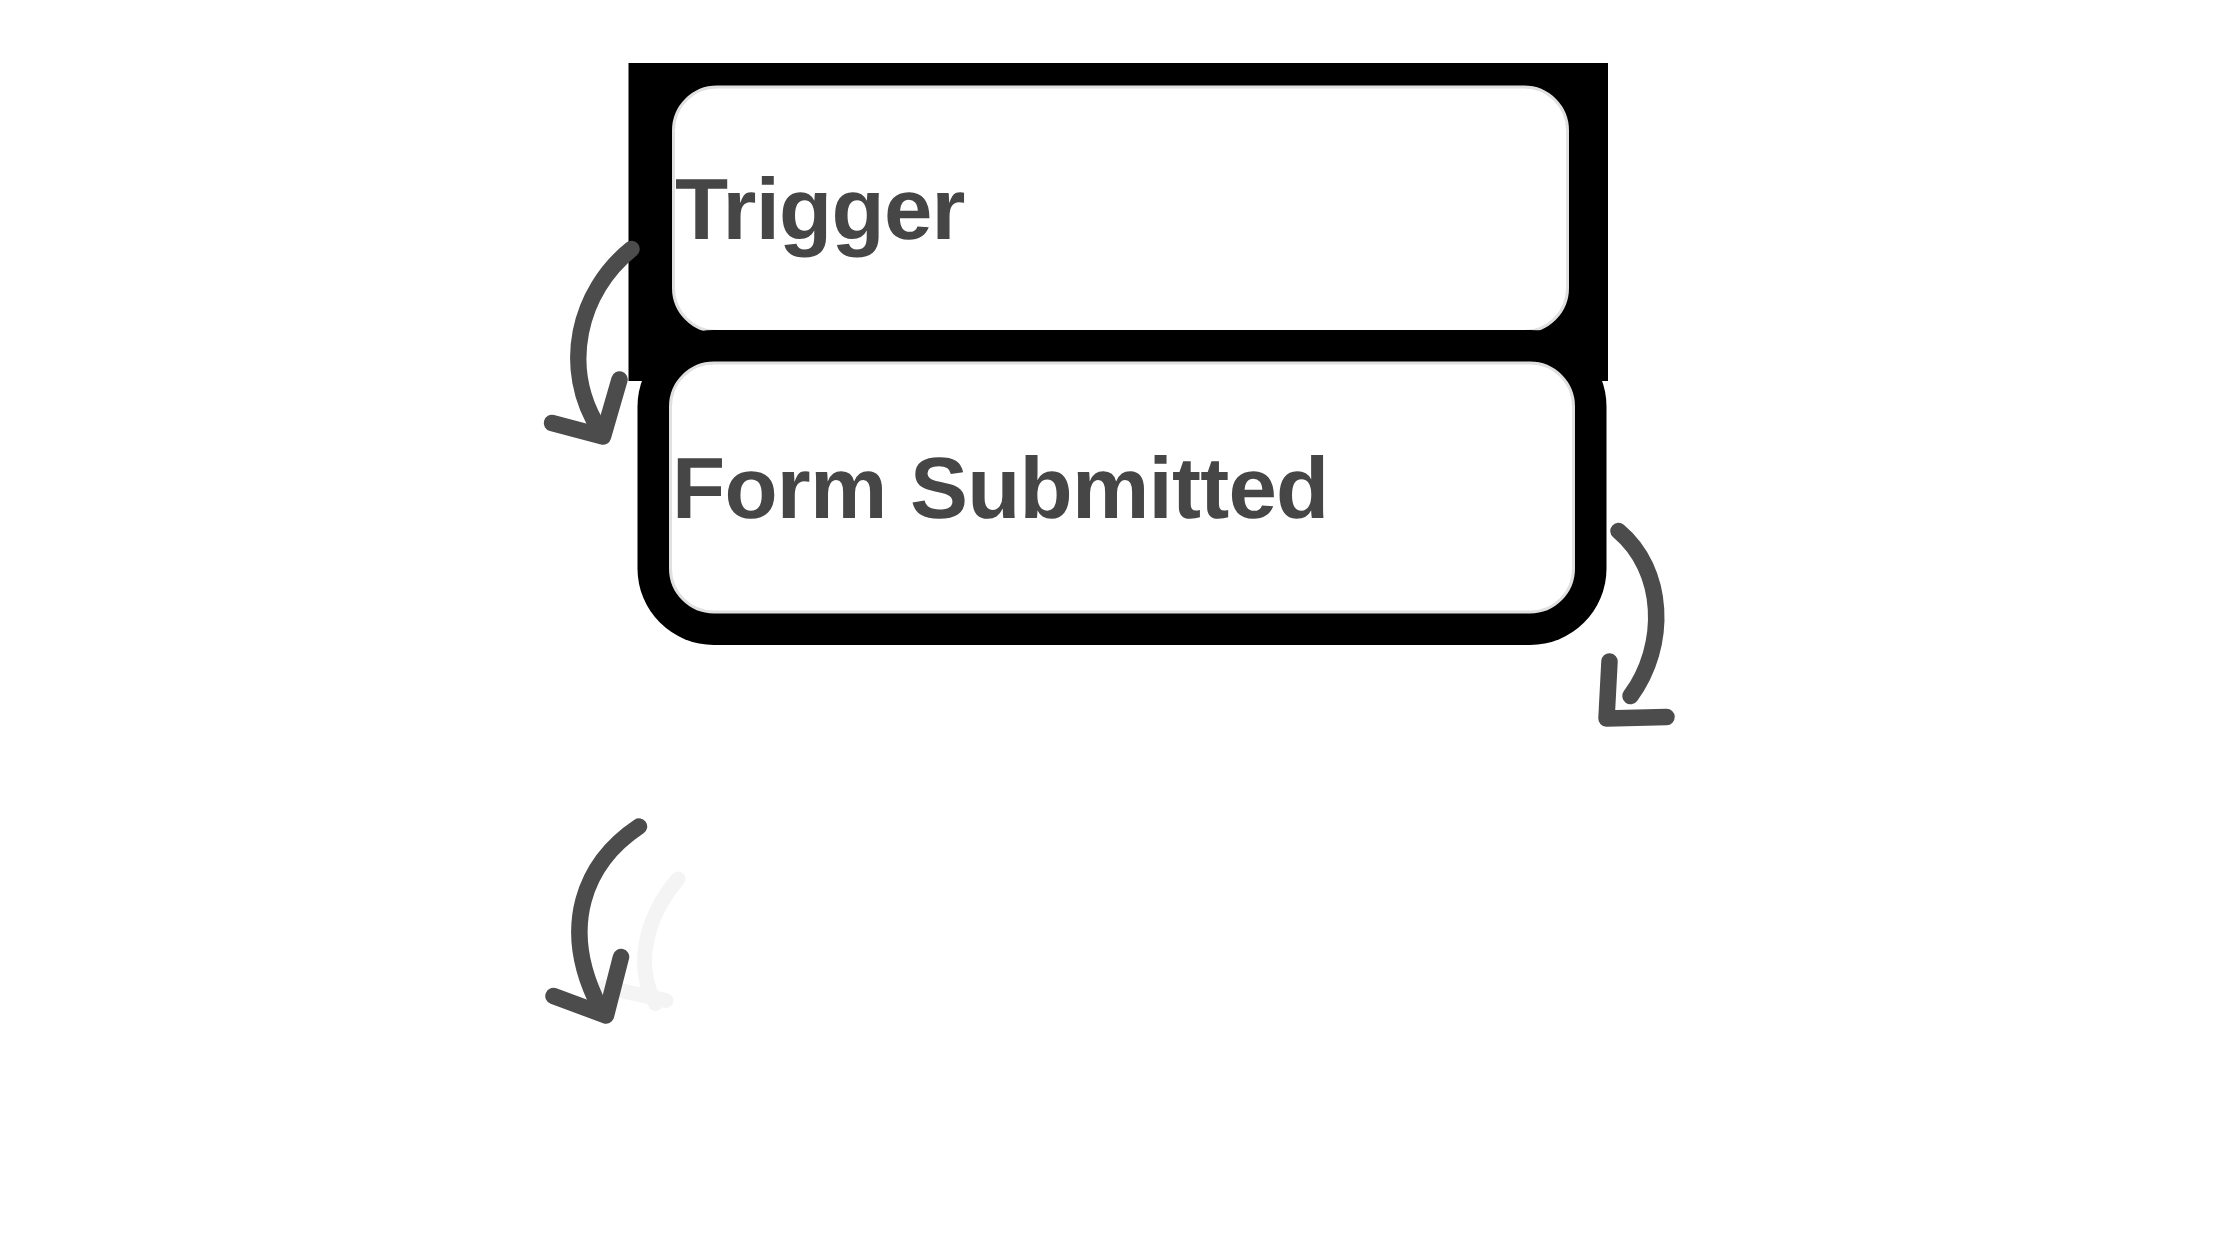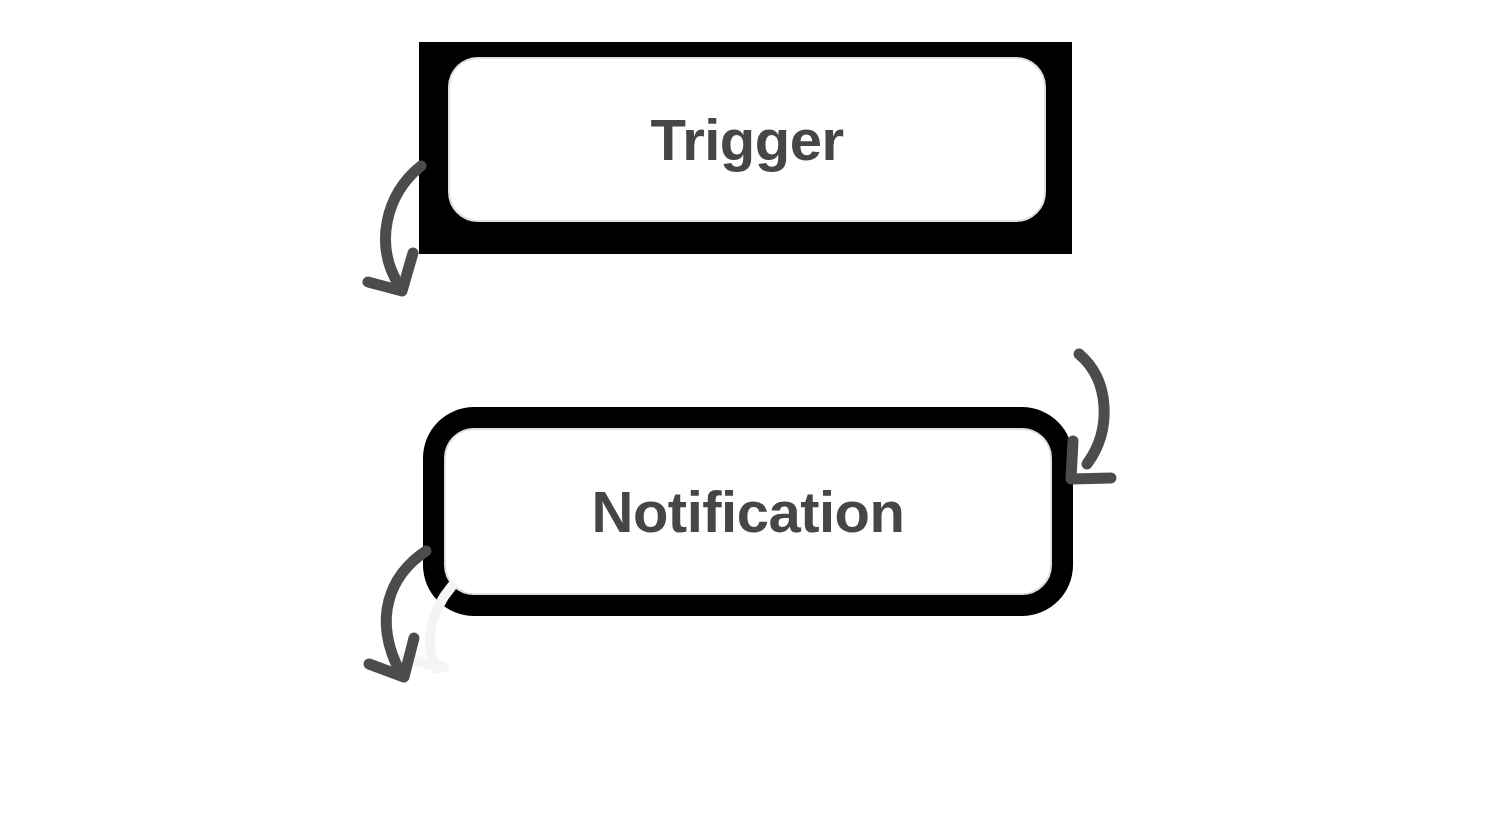--- a/index.html
+++ b/index.html
@@ -26,21 +26,21 @@
     z-index: 0;
   }
   .node {
     position: absolute;
     box-sizing: border-box;
     background: #ffffff;
     border: 2px solid #e0e0e0;
     border-radius: 30px;
     display: flex;
     align-items: center;
-    justify-content: center;
+    justify-content: flex-start;
     z-index: 1;
     cursor: default;
   }
   .node.shadowed {
     box-shadow: 0 0 0 21px #000000;
   }
   .node-trigger      { left: 448px; top: 57px;  width: 598px; height: 165px; }
   .node-form         { left: 446px; top: 241px; width: 604px; height: 168px; }
   .node-notification { left: 444px; top: 428px; width: 608px; height: 167px; }
   .node-email        { left: 450px; top: 612px; width: 598px; height: 168px; }
@@ -80,24 +80,24 @@
 <body>
 
 <div class="canvas">
 
   <div class="backplate"></div>
 
   <div class="node node-trigger">
     <span class="node-label">Trigger</span>
   </div>
 
+  <div class="node node-form shadowed">
+    <span class="node-label">Form Submitted</span>
+  </div>
 
-  <div class="node node-notification shadowed">
-    <span class="node-label">Notification</span>
-  </div>
 
 
   <svg class="arrow-layer" viewBox="0 0 1493 840" xmlns="http://www.w3.org/2000/svg">
 
     <g>
       <path class="arrow-white" d="M 452 586 C 430 612, 423 644, 437 669"></path>
       <path class="arrow-white" d="M 403 658 L 444 667"></path>
     </g>
 
     <g>

